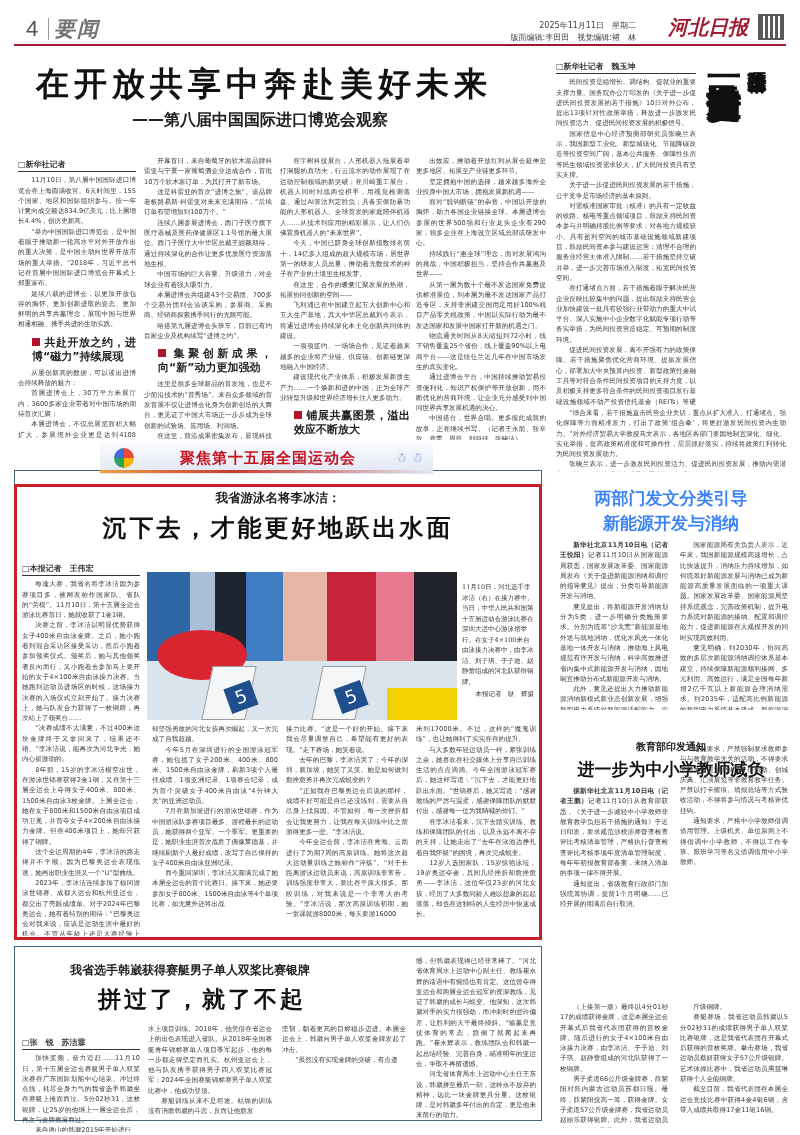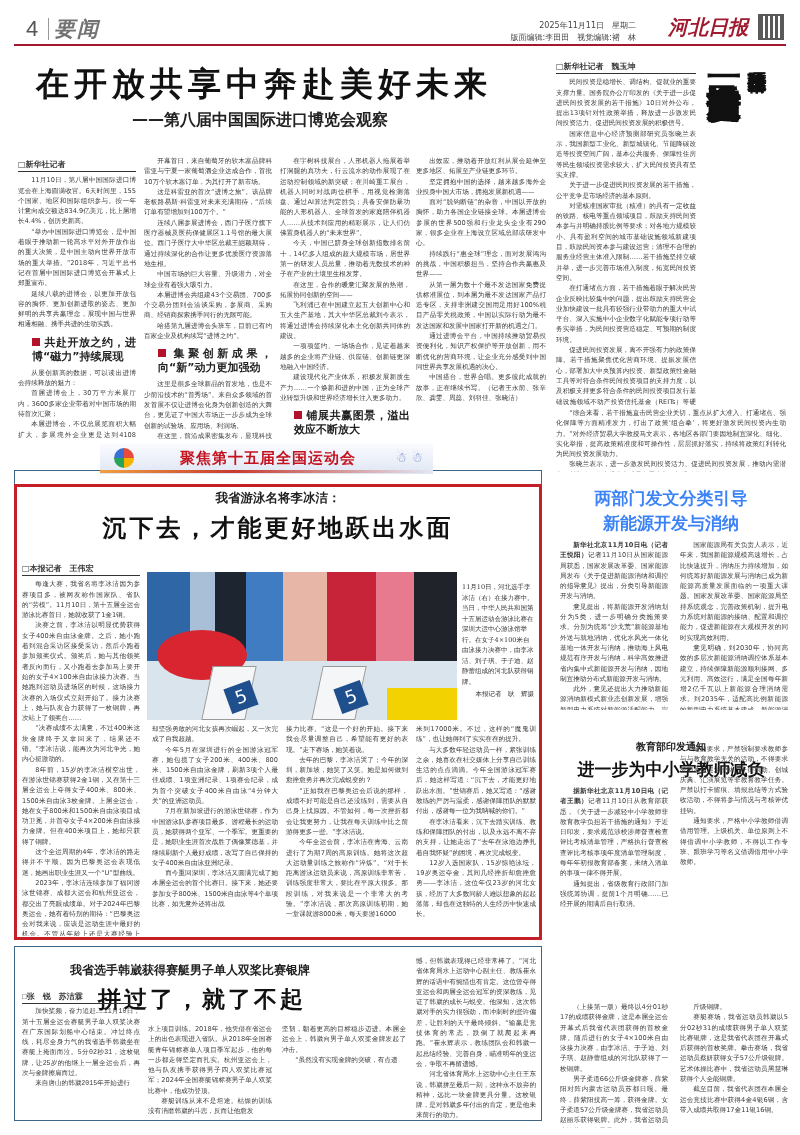--- a/index.html
+++ b/index.html
@@ -105,20 +105,21 @@
   <div class="subhead"><span class="sq"></span><span>铺展共赢图景，溢出效应不断放大</span></div>
 
 </div>
 
 <div class="col" style="left:416px; top:156px; width:130px; height:284px;">
   <p>出效应，推动着开放红利从展会延伸至更多地区、拓展至产业链更多环节。</p>
   <p>坚定拥抱中国的选择，越来越多海外企业投身中国大市场，拥抱发展新机遇——</p>
   <p>面对“脱钩断链”的杂音，中国以开放的胸怀，助力各国企业链接全球。本届进博会参展的世界500强和行业龙头企业有290家，很多企业在上海设立区域总部或研发中心。</p>
   <p>持续践行“惠全球”理念，面对发展鸿沟的挑战，中国积极担当，坚持合作共赢惠及世界——</p>
   <p>从第一届为数十个最不发达国家免费提供标准展位，到本届为最不发达国家产品打造专区，支持非洲建交国用足用好100%税目产品零关税政策，中国以实际行动为最不发达国家和发展中国家打开新的机遇之门。</p>
+  <p>物流通关时间从8天缩短到72小时，线下销售覆盖25个省份，线上覆盖90%以上电商平台——这是纽仕兰近几年在中国市场发生的真实变化。</p>
   <p>通过进博会平台，中国持续推动贸易投资便利化，知识产权保护等开放创新，用不断优化的营商环境，让企业充分感受到中国同世界共享发展机遇的决心。</p>
   <p>中国搭台，世界合唱。更多彼此成就的故事，正在继续书写。（记者王永前、张辛欣、龚雯、周蕊、刘羽佳、张晓洁）</p>
 
 </div>
 
 <div class="vert-head" style="left:746px; top:58px; font-size:19px; line-height:24px;">十三项政策举措出台</div>
 <div class="vert-head" style="left:704px; top:58px; font-size:35px; line-height:40px; font-family:'DejaVu Serif', serif;">进一步激发民间投资活力</div>
 
 <div class="col" style="left:556px; top:62px; width:140px; height:346px;">
   <div class="byline">□新华社记者　魏玉坤</div>
@@ -224,21 +225,21 @@
   <p style="text-indent:0">米到17000米。不过，这样的“魔鬼训练”，也让她得到了实实在在的提升。</p>
   <p>与大多数年轻运动员一样，紧张训练之余，她喜欢在社交媒体上分享自己训练生活的点点滴滴。今年全国游泳冠军赛后，她这样写道：“沉下去，才能更好地跃出水面。”世锦赛后，她又写道：“感谢教练的严厉与温柔，感谢保障团队的默默付出，感谢每一位为我呐喊的你们。”</p>
   <p>在李冰洁看来，沉下去踏实训练、教练和保障团队的付出，以及永远不离不弃的支持，让她走出了“去年在泳池边挣扎着自我怀疑”的困境，再次完成蜕变。</p>
   <p>12岁入选国家队，15岁惊艳泳坛，19岁奥运夺金，其间几经挫折却愈挫愈勇——李冰洁，这位年仅23岁的河北女孩，经历了大多数同龄人难以想象的起起落落，却也在这独特的人生经历中快速成长。</p>
 </div>
 
 <div class="box-blue"></div>
 <div style="position:absolute; left:70px; top:962px; font-size:12px; font-weight:bold; color:#222;">我省选手韩崴获得赛艇男子单人双桨比赛银牌</div>
 <div style="position:absolute; left:98px; top:984px; font-size:23px; font-weight:bold; font-family:'DejaVu Serif',serif; color:#111; letter-spacing:3px;">拼过了，就了不起</div>
 
-<div class="col" style="left:22px; top:992px; width:118px; height:94px;font-family:Liberation Mono, monospace;">
+<div class="col" style="left:22px; top:1038px; width:118px; height:94px;">
   <div class="byline">□张　锐　苏洁霖</div>
   <p>加快桨频，奋力追赶……11月10日，第十五届全运会赛艇男子单人双桨决赛在广东国际划船中心结束。冲过终点线，耗尽全身力气的我省选手韩崴坐在赛艇上掩面而泣。5分02秒31，这枚银牌，让25岁的他继上一届全运会后，再次与金牌擦肩而过。</p>
   <p>来自唐山的韩崴2015年开始进行</p>
 </div>
 <div class="col" style="left:148px; top:1024px; width:124px; height:94px;">
   <p style="text-indent:0">水上项目训练。2018年，他凭借在省运会上的出色表现进入省队。从2018年全国赛艇青年锦标赛单人项目季军起步，他的每一步都走得坚定而扎实。杭州亚运会上，他与队友携手获得男子四人双桨比赛冠军；2024年全国赛艇锦标赛男子单人双桨比赛中，他成功登顶。</p>
   <p>赛艇训练从来不是坦途。枯燥的训练没有消磨韩崴的斗志，反而让他愈发</p>
 </div>
 <div class="col" style="left:282px; top:1024px; width:124px; height:94px;">
   <p style="text-indent:0">坚韧，朝着更高的目标稳步迈进。本届全运会上，韩崴向男子单人双桨金牌发起了冲击。</p>

